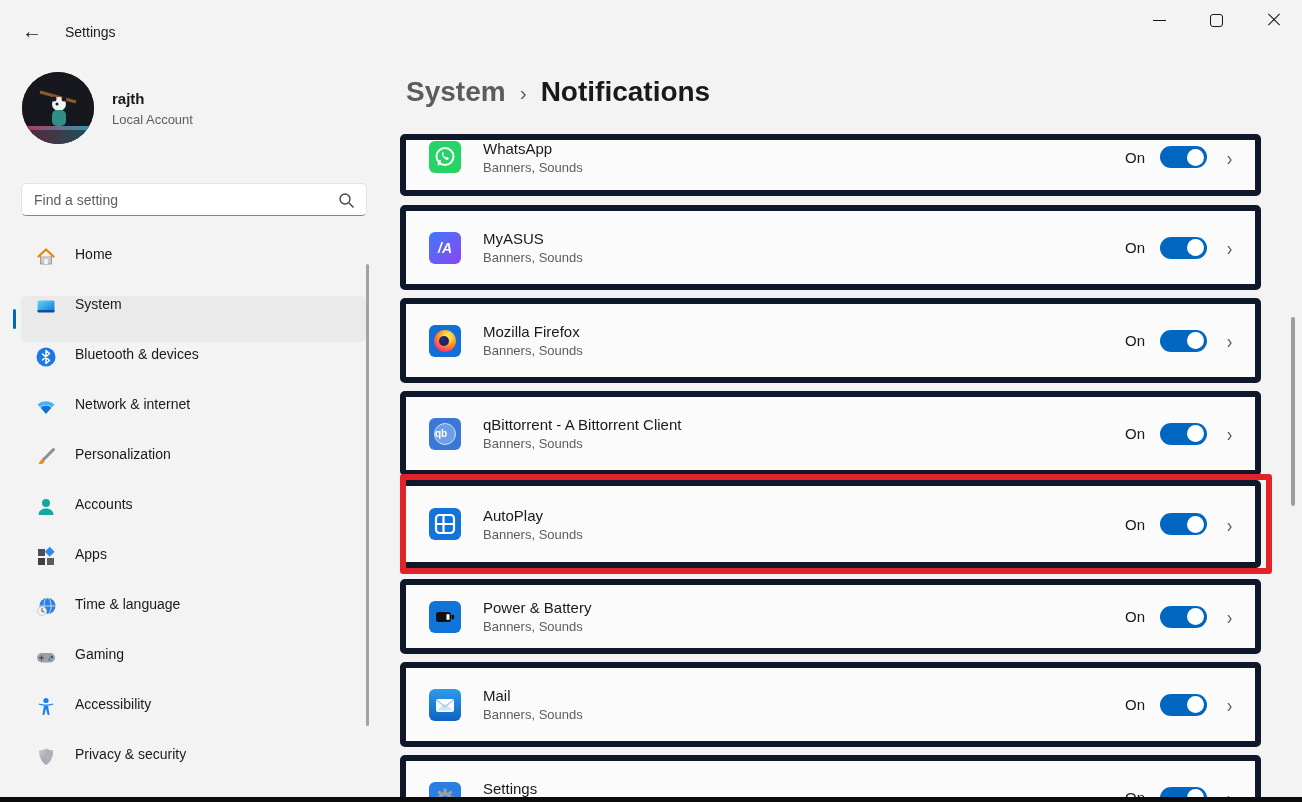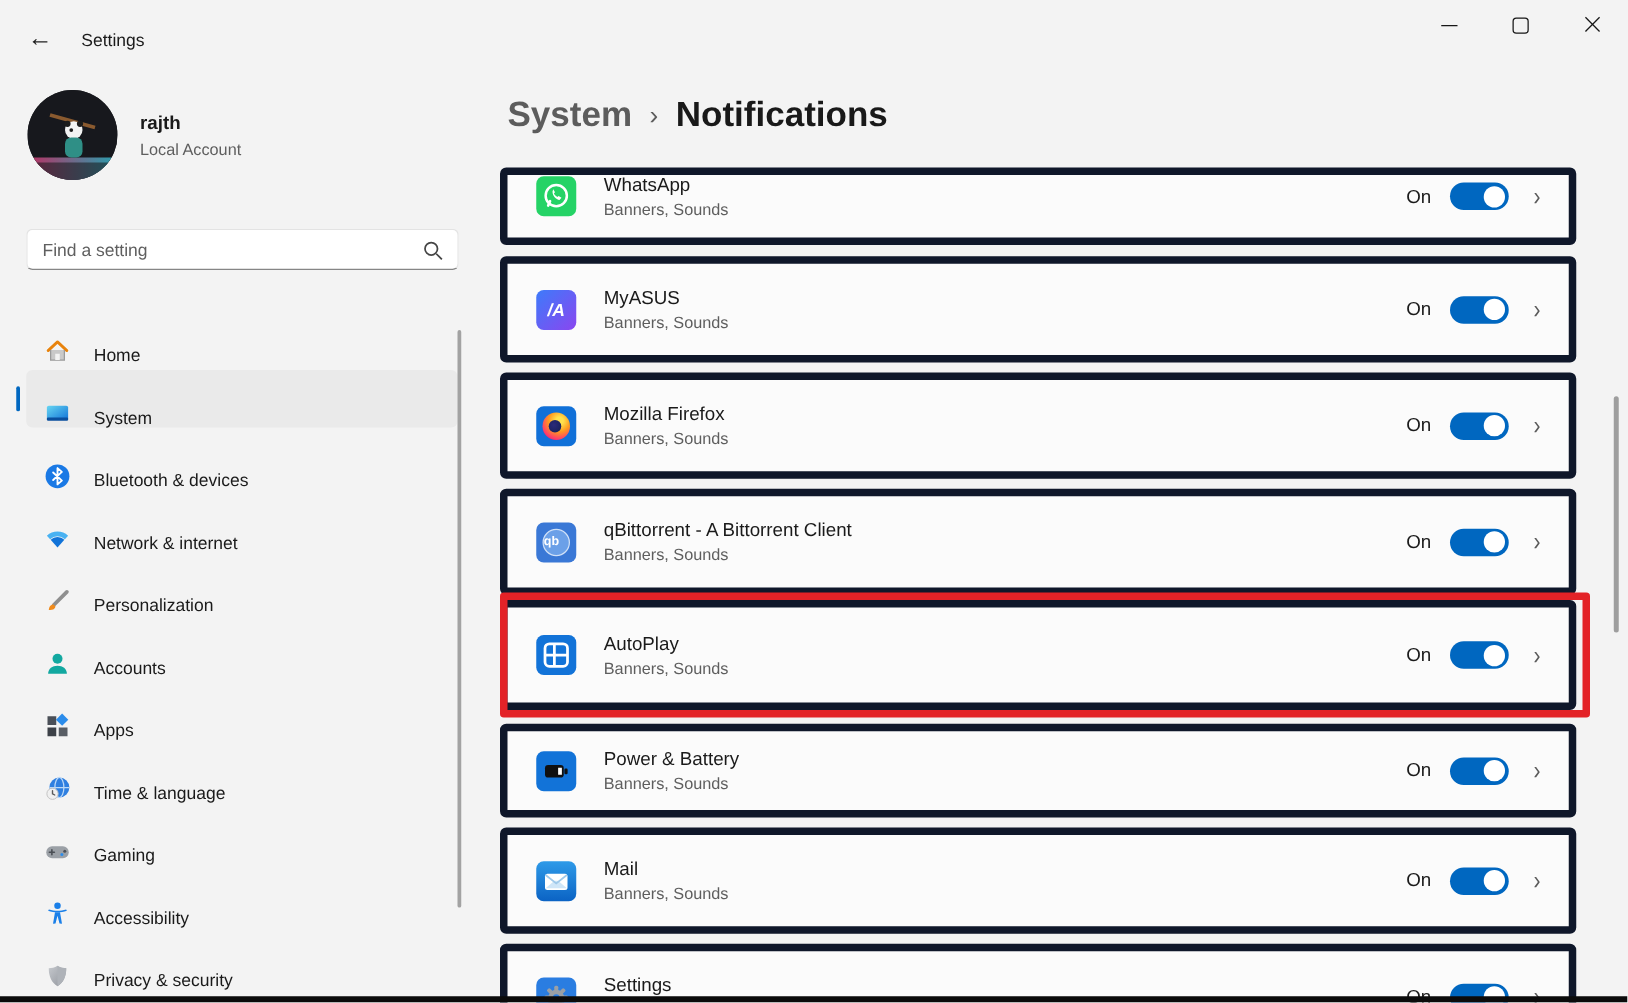--- a/index.html
+++ b/index.html
@@ -29,21 +29,21 @@
   .user-type{left:112px;top:112px;font-size:13px;color:#5e5e5e}
 
   
   .search-box{left:21px;top:183px;width:346px;height:33px;box-sizing:border-box;background:#fff;border:1px solid #e3e3e3;border-bottom-color:#868686;border-radius:5px}
   .search-box input{width:100%;height:100%;border:none;outline:none;background:transparent;box-sizing:border-box;padding:0 38px 0 12px;font-size:14px;color:#be185d;font-family:"Liberation Sans",sans-serif}
   .search-box input::placeholder{color:#5f5f5f;opacity:1}
   .search-ico{position:absolute;right:11px;top:8px;width:17px;height:17px;cursor:pointer}
 
   
   .nav{left:21px;top:246px;width:345px}
-  .nav-item{position:relative;height:46px;margin-bottom:4px;display:flex;align-items:flex-end;padding-left:14px;border-radius:5px;font-size:14px;cursor:pointer;box-sizing:border-box}
+  .nav-item{position:relative;height:46px;margin-bottom:4px;display:flex;align-items:flex-start;padding-left:14px;border-radius:5px;font-size:14px;cursor:pointer;box-sizing:border-box}
   .nav-item.selected{background:#eaeaea}
   .nav-item.selected .pill{content:"";position:absolute;left:-8px;top:13px;width:3px;height:20px;border-radius:2px;background:#0067c0}
   .nav-ico{width:22px;height:22px;margin-right:18px;display:flex;align-items:center;justify-content:center;flex:0 0 auto}
   .sidebar-scroll{left:366px;top:264px;width:3px;height:462px;background:#a2a2a2;border-radius:2px}
 
   
   .crumbs{left:406px;top:76px;display:flex;align-items:center;font-size:28px}
   .crumb-root{color:#5c5c5c;font-weight:600;cursor:pointer}
   .crumb-sep{color:#5c5c5c;font-size:21px;margin:2px 14px 0 14px}
   .crumb-cur{color:#191919;font-weight:bold}

